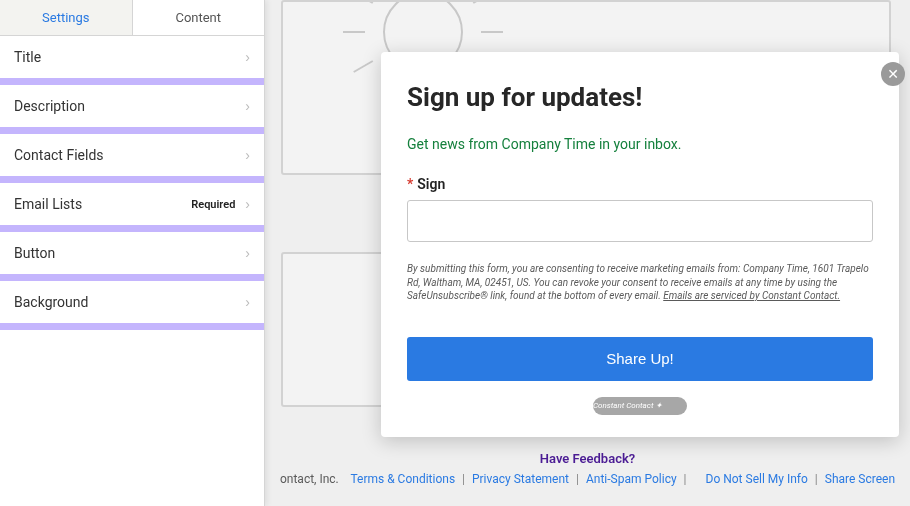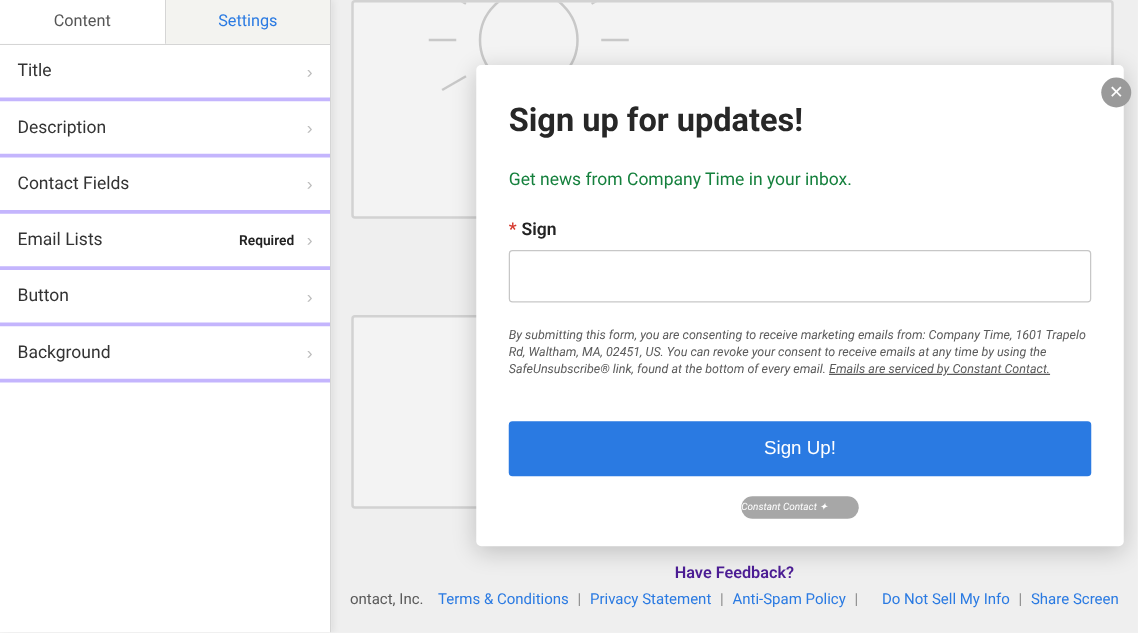--- a/index.html
+++ b/index.html
@@ -41,21 +41,21 @@
     .tab.active {
       background: #fff;
       color: #555;
     }
     .tab.settings { color: #2a7ae2; background: #f3f3f0; }
     .menu-item {
       display: flex;
       align-items: center;
       justify-content: space-between;
       padding: 13px 14px;
-      border-bottom: 3px solid #c4b5fd;
+      border-bottom: 7px solid #c4b5fd;
       font-size: 14px;
       color: #333;
       cursor: pointer;
     }
     .menu-item .right { display: flex; align-items: center; gap: 10px; }
     .menu-item .req {
       font-size: 11px;
       font-weight: 600;
       color: #222;
     }
@@ -191,22 +191,22 @@
       font-size: 8px;
       font-style: italic;
       line-height: 18px;
     }
   </style>
 </head>
 <body>
 
 <div class="sidebar">
   <div class="tabs">
+    <div class="tab settings">Settings</div>
     <div class="tab active">Content</div>
-    <div class="tab settings">Settings</div>
   </div>
   <div class="menu-item">
     <span>Title</span>
     <span class="chev">›</span>
   </div>
   <div class="menu-item">
     <span>Description</span>
     <span class="chev">›</span>
   </div>
   <div class="menu-item">
@@ -273,15 +273,15 @@
   </div>
   <h1>Sign up for updates!</h1>
   <div class="sub">Get news from Company Time in your inbox.</div>
   <div class="field-label">
     <span class="req-star">*</span><span>Sign</span>
   </div>
   <input type="text" class="email-input" style="">
   <div class="disclaimer">
     <span>By submitting this form, you are consenting to receive marketing emails from: Company Time, 1601 Trapelo Rd, Waltham, MA, 02451, US. You can revoke your consent to receive emails at any time by using the SafeUnsubscribe® link, found at the bottom of every email. </span><a>Emails are serviced by Constant Contact.</a>
   </div>
-  <button class="signup-btn">Sign Up!</button>
+  <button class="signup-btn">Share Up!</button>
   <div class="cc-badge">Constant Contact ✦</div>
 </div>
 
 </body></html>

